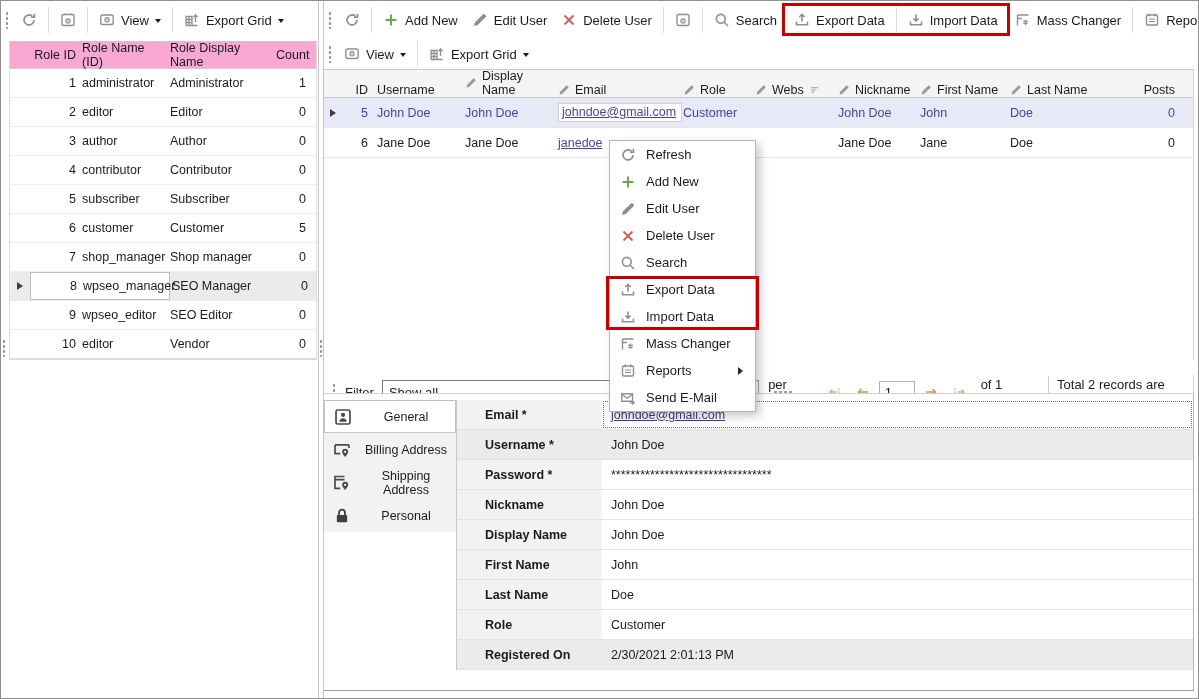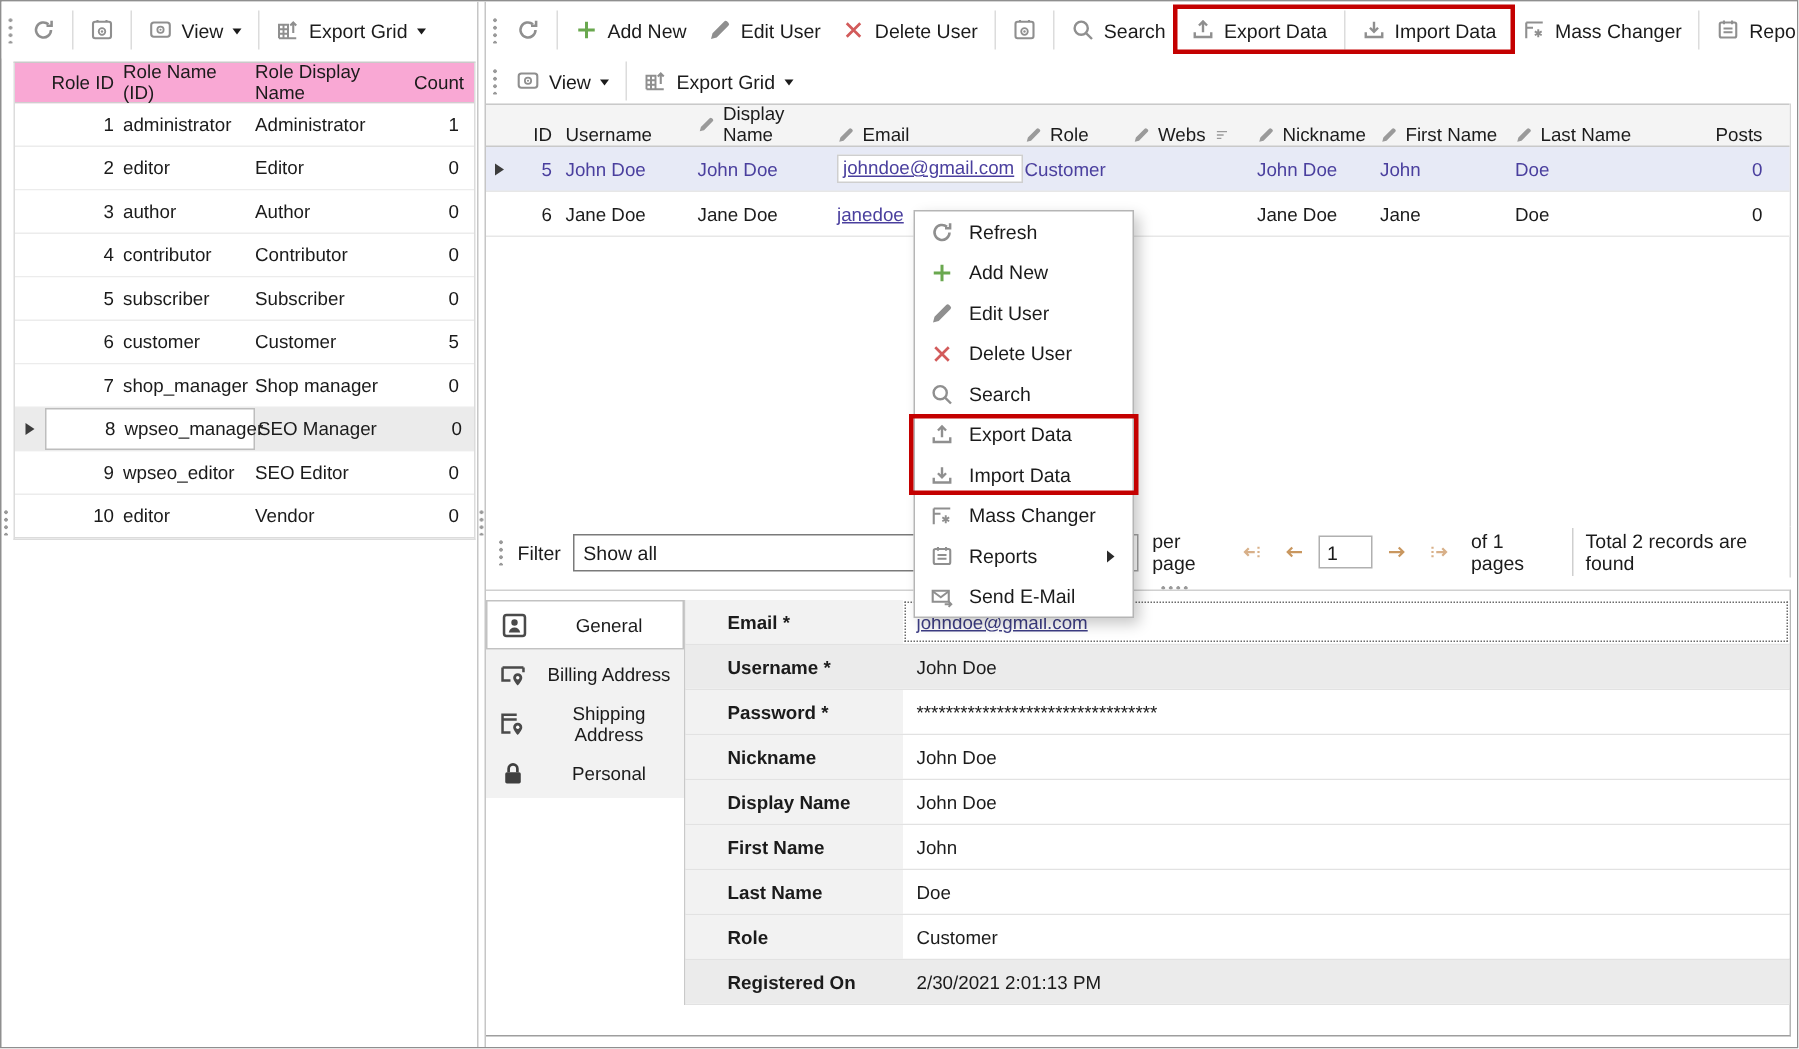--- a/index.html
+++ b/index.html
@@ -57,21 +57,21 @@
   .u-nick { width:82px; flex:none; }
   .u-first { width:90px; flex:none; }
   .u-last { width:95px; flex:none; }
   .u-posts { width:80px; text-align:right; padding-right:10px; flex:none; }
   .urow.sel { background:#e7eaf6; color:#4a3f9e; }
   .urow a { color:inherit; text-decoration:underline; }
   .urow .emailbox { display:inline-block; background:#fff; border:1px solid #cfcfcf; padding:1px 5px 2px 3px; }
   .urow.sel .u-ind .tri-right { border-left-color:#3c3c3c; }
 
   
-  .filterbar { position:absolute; left:323px; top:350px; width:870px; height:34px; display:flex; align-items:center; font-size:13px; color:#1b1b1b; border-right:1px solid #d5d5d5; background:#fff; }
+  .filterbar { position:absolute; left:323px; top:374px; width:870px; height:34px; display:flex; align-items:center; font-size:13px; color:#1b1b1b; border-right:1px solid #d5d5d5; background:#fff; }
   .selectbox { display:flex; align-items:center; justify-content:space-between; width:378px; height:25px; border:1px solid #7a7a7a; padding:0 6px; background:#fff; }
   .selectbox .caret { margin-top:3px; }
   .ppcaret { width:18px; height:25px; border:1px solid #a5a5a5; display:flex; align-items:center; justify-content:center; margin-left:2px; background:#fff; }
   .navic { width:16px; height:16px; flex:none; }
   .pageinput { width:36px; height:22px; border:1px solid #b0b0b0; font-family:inherit; font-size:13px; padding:0 5px; color:#1b1b1b; }
   .vsep { width:1px; height:32px; background:#cfcfcf; margin:0 8px 0 10px; flex:none; }
 
   
   .detail { position:absolute; left:323px; top:392px; width:870px; height:298px; border-top:1px solid #d0d0d0; border-bottom:1px solid #9e9e9e; border-right:1px solid #b5b5b5; background:#fff; }
   .tabs { position:absolute; left:0; top:6px; width:132px; background:#f2f2f2; }

